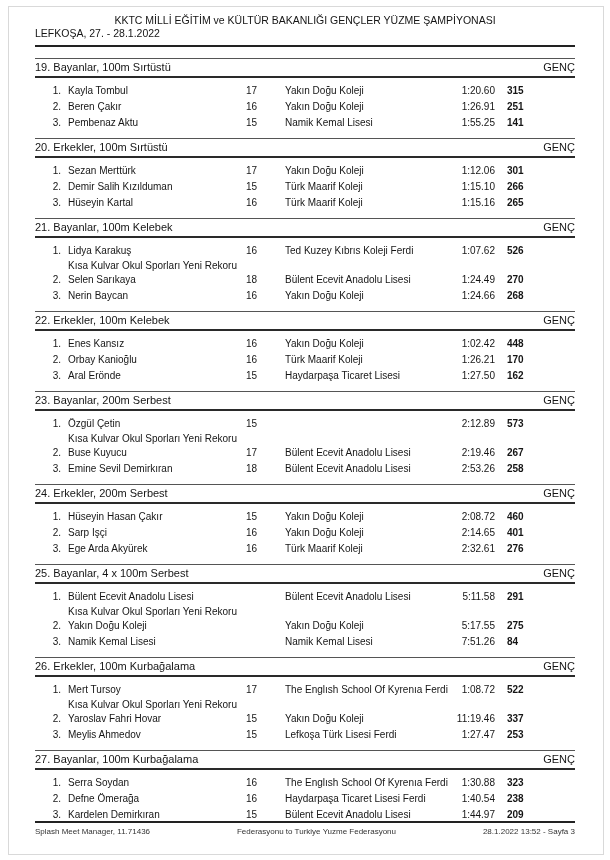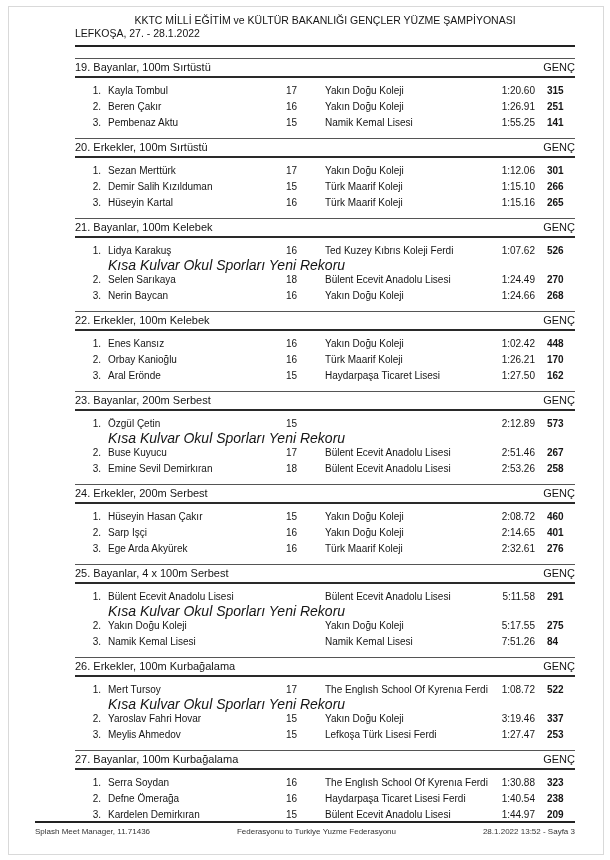--- a/index.html
+++ b/index.html
@@ -11,42 +11,42 @@
     font-family:"Liberation Sans","DejaVu Sans",sans-serif;
     color:#151515;
     overflow:hidden;
     box-sizing:border-box;
   }
   .page-edge {
     position:absolute; top:6px; left:8px; right:6px; bottom:5px;
     border:1px solid #d9d9d9;
     pointer-events:none;
   }
-  .content { position:relative; padding:13px 35px 0 35px;margin-left:40px; }
+  .content { position:relative; padding:13px 35px 0 35px; }
   .doc-title { text-align:center; font-size:10.5px; line-height:14px; white-space:nowrap; }
   .doc-subtitle { text-align:left; font-size:10.5px; line-height:13px; }
   .title-rule { border-bottom:2px solid #222; margin-top:5px; }
   #events { margin-top:11px; }
   .event { margin-bottom:7px; }
   .event-heading {
     display:flex; justify-content:space-between; align-items:flex-start;
     border-top:1px solid #555;
     border-bottom:2px solid #2a2a2a;
     padding:2px 0 3px 0;
     font-size:11px; line-height:12px;
   }
   .event-rows { padding-top:5px; }
   .row { position:relative; height:16px; font-size:10px; line-height:16px; white-space:nowrap; }
   .row .rank  { position:absolute; left:6px;   width:20px; text-align:right; }
   .row .name  { position:absolute; left:33px; }
   .row .age   { position:absolute; left:211px; }
   .row .club  { position:absolute; left:250px; }
   .row .time  { position:absolute; left:398px; width:62px; text-align:right; font-weight:normal; }
   .row .pts   { position:absolute; left:472px; width:38px; text-align:left;font-weight:bold; }
-  .note { font-size:14px; font-style:italic; line-height:13px; padding-left:33px; white-space:nowrap; }
+  .note { font-size:10px; line-height:13px; padding-left:33px; white-space:nowrap; }
   .footer {
     position:absolute; left:35px; right:35px; top:821px;
     border-top:2px solid #222;
     padding-top:4px;
     display:flex; justify-content:space-between;
     font-size:8px; color:#333;gap:20px;
   }
 </style>
 </head>
 <body>
@@ -199,21 +199,21 @@
               <span class="age">15</span>
               <span class="time">2:12.89</span>
               <span class="pts">573</span>
             </div>
             <div class="note">Kısa Kulvar Okul Sporları Yeni Rekoru</div>
             <div class="row">
               <span class="rank">2.</span>
               <span class="name">Buse Kuyucu</span>
               <span class="age">17</span>
               <span class="club">Bülent Ecevit Anadolu Lisesi</span>
-              <span class="time">2:51.46</span>
+              <span class="time">2:19.46</span>
               <span class="pts">267</span>
             </div>
             <div class="row">
               <span class="rank">3.</span>
               <span class="name">Emine Sevil Demirkıran</span>
               <span class="age">18</span>
               <span class="club">Bülent Ecevit Anadolu Lisesi</span>
               <span class="time">2:53.26</span>
               <span class="pts">258</span>
             </div>
@@ -297,21 +297,21 @@
               <span class="club">The Englısh School Of Kyrenıa Ferdi</span>
               <span class="time">1:08.72</span>
               <span class="pts">522</span>
             </div>
             <div class="note">Kısa Kulvar Okul Sporları Yeni Rekoru</div>
             <div class="row">
               <span class="rank">2.</span>
               <span class="name">Yaroslav Fahri Hovar</span>
               <span class="age">15</span>
               <span class="club">Yakın Doğu Koleji</span>
-              <span class="time">3:19.46</span>
+              <span class="time">11:19.46</span>
               <span class="pts">337</span>
             </div>
             <div class="row">
               <span class="rank">3.</span>
               <span class="name">Meylis Ahmedov</span>
               <span class="age">15</span>
               <span class="club">Lefkoşa Türk Lisesi Ferdi</span>
               <span class="time">1:27.47</span>
               <span class="pts">253</span>
             </div>

